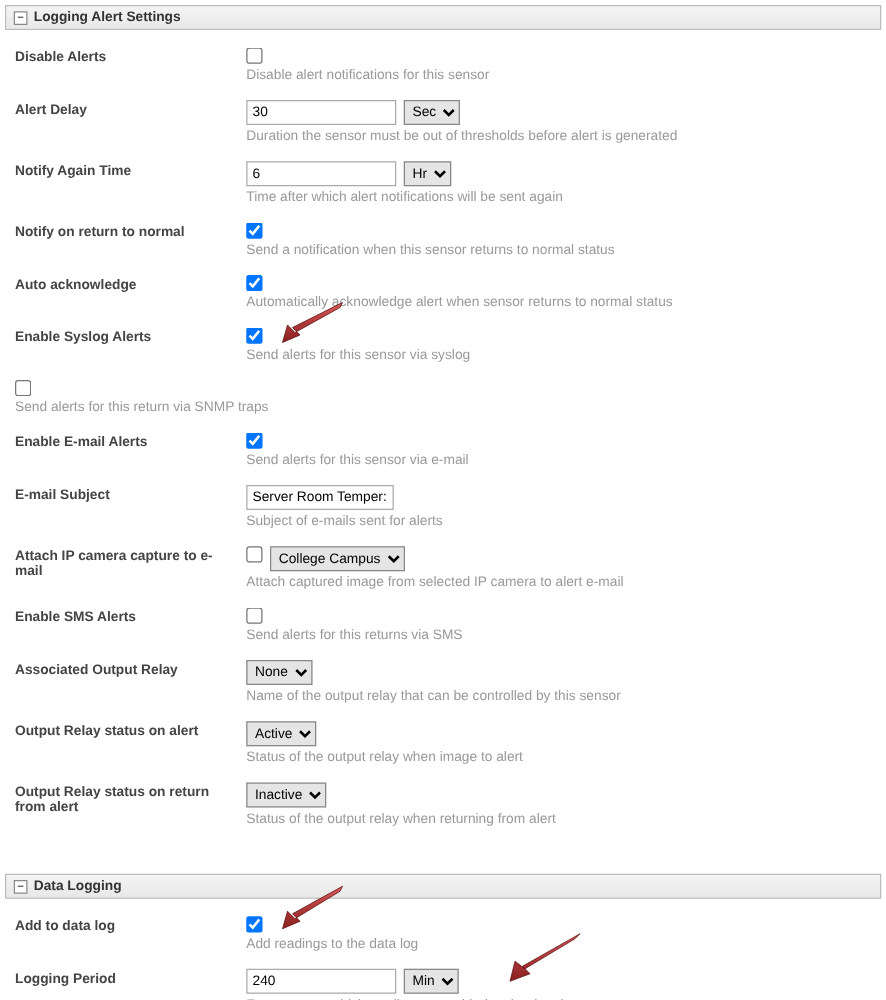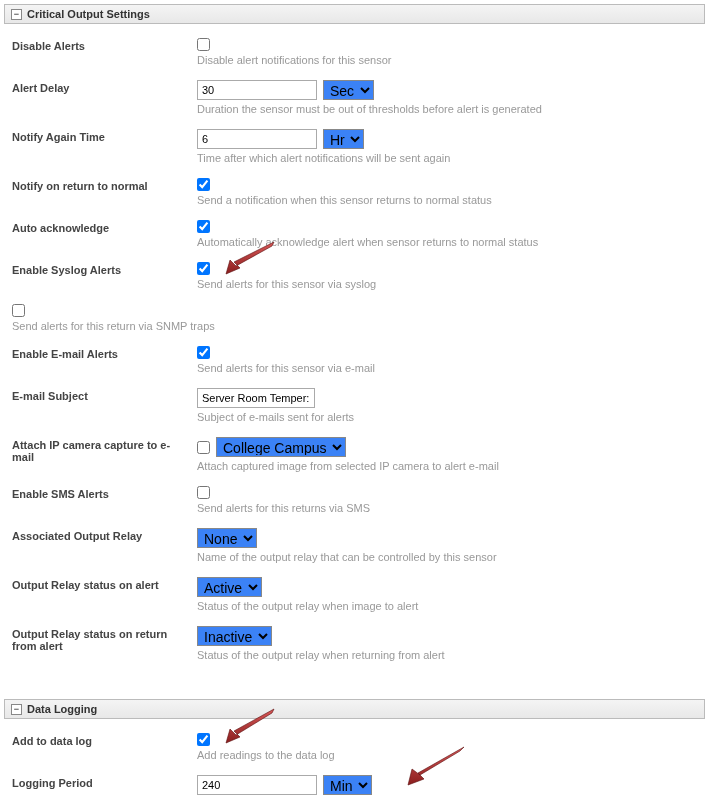--- a/index.html
+++ b/index.html
@@ -46,63 +46,63 @@
     font-weight: bold;
     color: #444;
     padding-top: 2px;
     padding-right: 8px;
   }
   .form-control {
     flex: 1;
   }
   .control-line {
     display: flex;
-    align-items: center;
+    align-items: flex-start;
     gap: 6px;
   }
   .help-text {
     color: #999;
     margin-top: 3px;
     font-size: 11px;
   }
   input[type="text"] {
     font-family: Verdana, Arial, sans-serif;
     font-size: 11px;
     padding: 2px 4px;
     border: 1px solid #aaa;
     background: #fff;
     height: 20px;
   }
   input.tiny { width: 120px; }
   input.med  { width: 118px; }
   select {
     font-family: Verdana, Arial, sans-serif;
-    font-size: 14px;
+    font-size: 11px;
     padding: 1px 2px;
     border: 1px solid #888;
-    background: #3b82f6;
+    background: #e5e5e5;
     height: 20px;
   }
   input[type="checkbox"] {
     width: 13px;
     height: 13px;
     margin: 0;
   }
   .section-gap { height: 28px; }
   .arrow {
     position: absolute;
     pointer-events: none;
   }
 </style>
 </head>
 <body>
 
 <div class="section-header">
   <span class="toggle">−</span>
-  <span>Critical Output Settings</span>
+  <span>Logging Alert Settings</span>
 </div>
 
 <div class="form-row">
   <div class="form-label">Disable Alerts</div>
   <div class="form-control">
     <div class="control-line">
         <input type="checkbox" style="">
       </div>
     <div class="help-text">Disable alert notifications for this sensor</div>
   </div>

